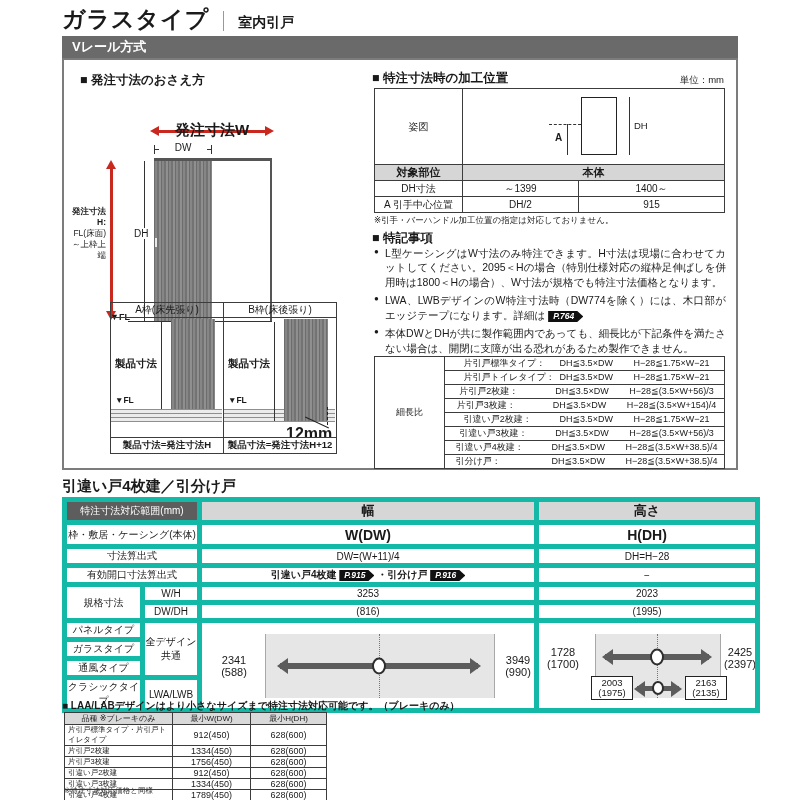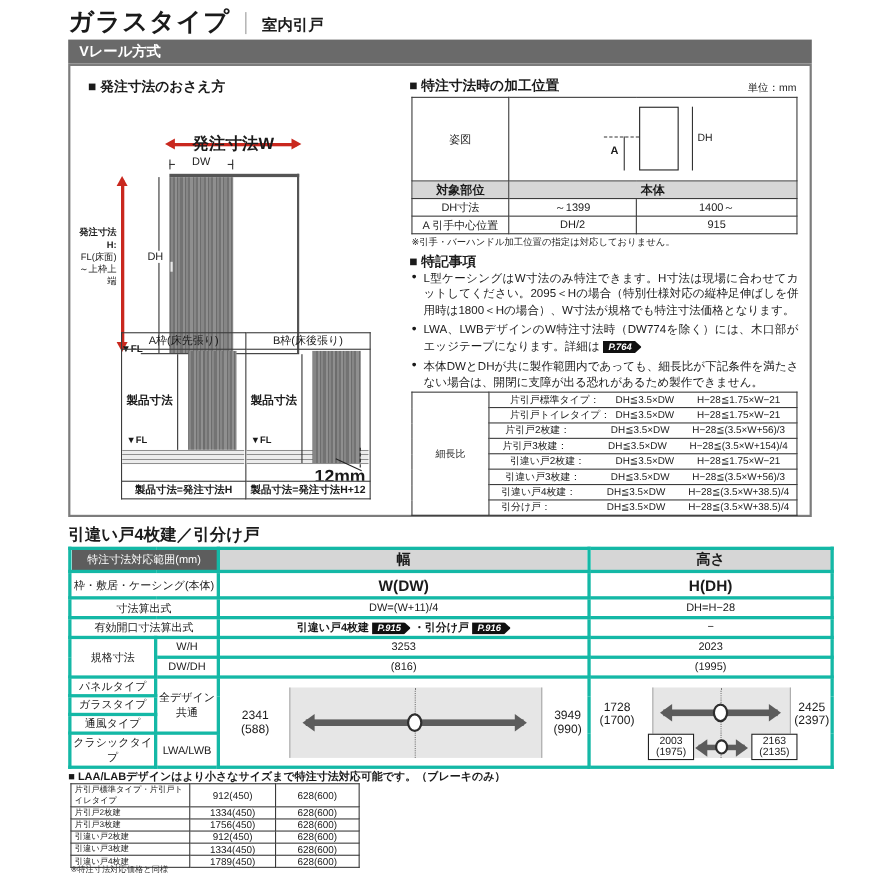--- a/index.html
+++ b/index.html
@@ -53,21 +53,21 @@
   .slender td{font-size:9px;height:12px;}
   .slender .typ{display:inline-block;width:96px;text-align:left;padding-left:4px;}
   .slender .f1{display:inline-block;width:74px;text-align:left;}
   .slender .f2{display:inline-block;text-align:left;}
   
   .mach td,.mach th{font-size:10px;}
   .mach th{background:#d6d6d6;font-weight:bold;font-size:11px;}
   
   .ptable td{font-size:10px;}
   
-  .bigtable td,.bigtable th{font-size:10px;border:3px solid #14b8a6;}
+  .bigtable td,.bigtable th{font-size:10px;border:5px solid #14b8a6;}
   .bigtable{border:2px solid #111;}
   .bigtable th.dark{background:#5d5d5d;color:#fff;font-size:10px;font-weight:normal;}
   .bigtable th.lt{background:#d6d6d6;font-size:13px;font-weight:bold;}
   .lbl-s{font-size:9px;margin-top:44px;}
   .band{position:absolute;top:0;bottom:0;background:#e6e6e6;border-left:1px solid #a8a8a8;border-right:1px solid #a8a8a8;}
   .cdot{position:absolute;top:0;bottom:0;width:0;border-left:1px dotted #777;}
   .rangelabel{position:absolute;font-size:11px;line-height:1.15;text-align:center;}
   .boxedlabel{position:absolute;font-size:9.5px;line-height:1.1;text-align:center;background:#fff;border:1px solid #222;padding:1px 2px;}
   
   .smalltable td,.smalltable th{font-size:9px;height:10px;}
@@ -355,20 +355,25 @@
     </table>
 
   <div class="laahead">■ LAA/LABデザインはより小さなサイズまで特注寸法対応可能です。（ブレーキのみ）</div>
   <table class="smalltable abs" style="left:64px;top:712px;width:262px;">
     <colgroup>
         <col style="width:108px;">
         <col style="width:78px;">
         <col style="width:76px;">
       </colgroup>
     <tbody>
+        <tr style="height:12px;">
+      <th>品種 ※ブレーキのみ</th>
+      <th>最小W(DW)</th>
+      <th>最小H(DH)</th>
+    </tr>
     <tr>
           <td class="nm">片引戸標準タイプ・片引戸トイレタイプ</td>
           <td>912(450)</td>
           <td>628(600)</td>
         </tr>
     <tr>
           <td class="nm">片引戸2枚建</td>
           <td>1334(450)</td>
           <td>628(600)</td>
         </tr>

